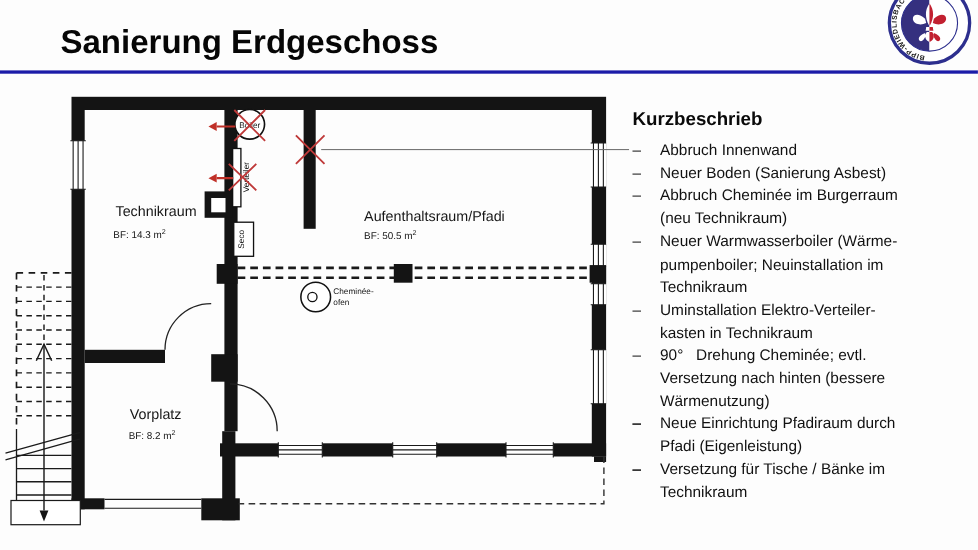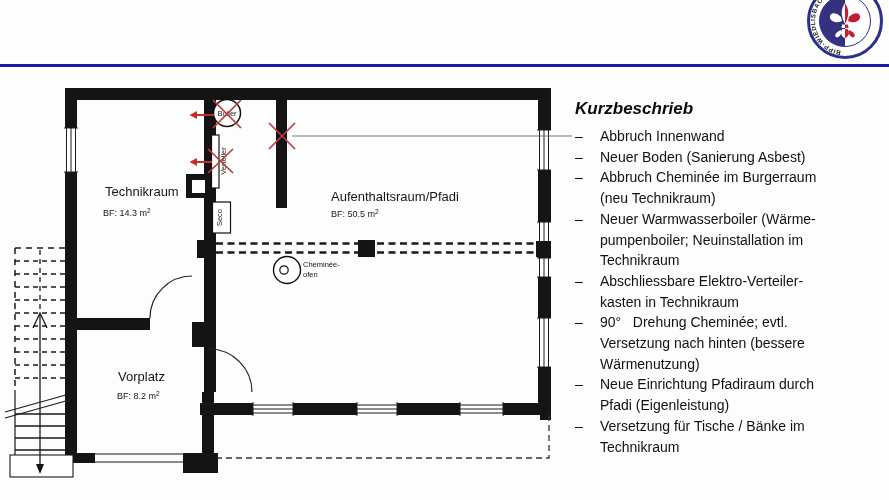--- a/index.html
+++ b/index.html
@@ -8,33 +8,34 @@
 
   .title{position:absolute;left:55px;top:20px;margin:0;font-size:30px;line-height:38px;
          font-weight:700;color:#060606;letter-spacing:0px;}
   .rule{position:absolute;left:0;top:64px;width:889px;height:3px;background:#1b1ba8;}
 
   .logo{position:absolute;left:803px;top:0;width:84px;height:62px;}
 
   .plan{position:absolute;left:0;top:80px;width:572px;height:420px;}
 
   .kb{position:absolute;left:573px;top:98px;width:314px;color:#111;}
-  .kb h2{margin:0 0 6px 2px;font-size:17px;line-height:22px;font-weight:700;color:#0a0a0a;font-style:italic;}
+  .kb h2{margin:0 0 6px 2px;font-size:17px;line-height:22px;font-weight:700;color:#0a0a0a;}
   .kb ul{list-style:none;margin:0;padding:0;}
   .kb li{position:relative;padding-left:27px;font-size:14px;line-height:20.7px;}
   .kb li .dash{position:absolute;left:2px;top:0;}
   .kb li .txt{white-space:pre-line;margin-top:32px;}
 
   svg text{font-family:"Liberation Sans",sans-serif;fill:#161616;}
 </style>
 </head>
 <body>
 
 <div class="slide">
 
+  <h1 class="title">Sanierung Erdgeschoss</h1>
   <div class="rule"></div>
 
   <svg class="logo" viewBox="0 0 84 62">
     <defs>
       <clipPath id="cL">
           <rect x="-30" y="-30" width="30" height="60"></rect>
         </clipPath>
       <clipPath id="cR">
           <rect x="0" y="-30" width="30" height="60"></rect>
         </clipPath>
@@ -173,21 +174,21 @@
   <div class="kb">
     <h2>Kurzbeschrieb</h2>
     <ul>
       <li><span class="dash">–</span><span class="txt">Abbruch Innenwand</span></li>
       <li><span class="dash">–</span><span class="txt">Neuer Boden (Sanierung Asbest)</span></li>
       <li><span class="dash">–</span><span class="txt">Abbruch Cheminée im Burgerraum
 (neu Technikraum)</span></li>
       <li><span class="dash">–</span><span class="txt">Neuer Warmwasserboiler (Wärme-
 pumpenboiler; Neuinstallation im
 Technikraum</span></li>
-      <li><span class="dash">–</span><span class="txt">Abschliessbare Elektro-Verteiler-
+      <li><span class="dash">–</span><span class="txt">Uminstallation Elektro-Verteiler-
 kasten in Technikraum</span></li>
       <li><span class="dash">–</span><span class="txt">90°&nbsp;&nbsp;&nbsp;Drehung Cheminée; evtl.
 Versetzung nach hinten (bessere
 Wärmenutzung)</span></li>
       <li><span class="dash">–</span></li>
       <li><span class="dash">–</span><span class="txt">Neue Einrichtung Pfadiraum durch
 Pfadi (Eigenleistung)</span></li>
       <li><span class="dash">–</span></li>
       <li><span class="dash">–</span><span class="txt">Versetzung für Tische / Bänke im
 Technikraum</span></li>

